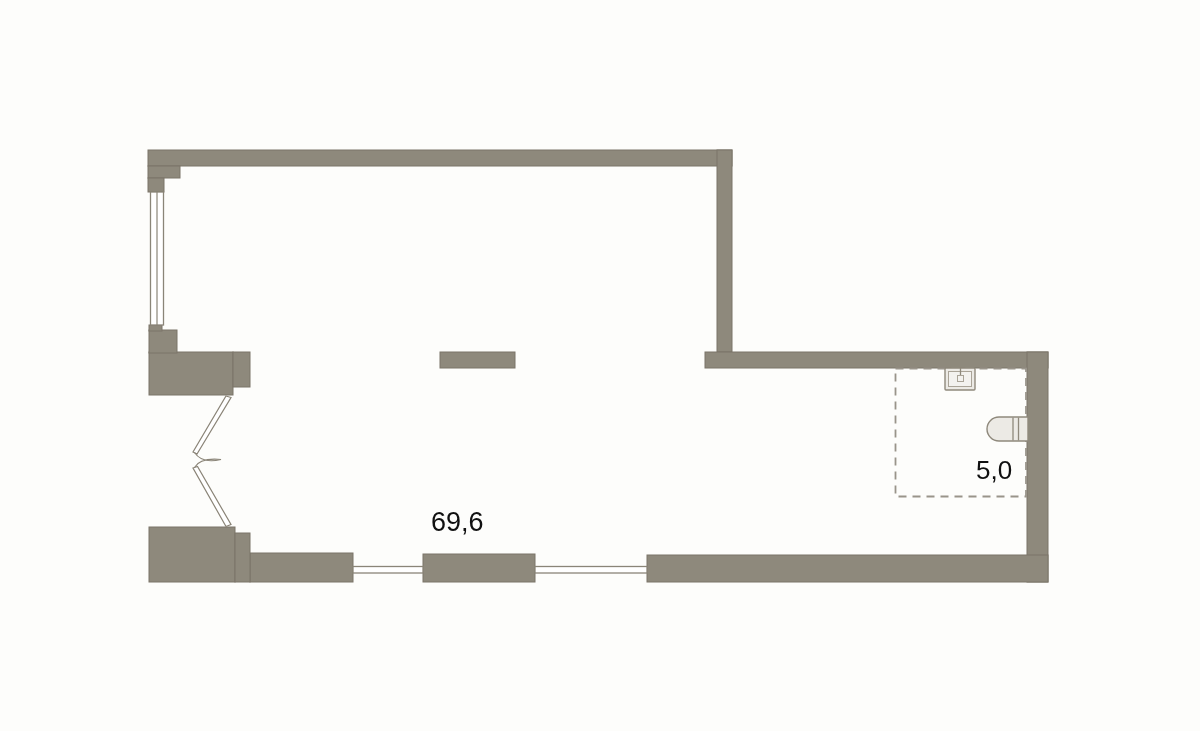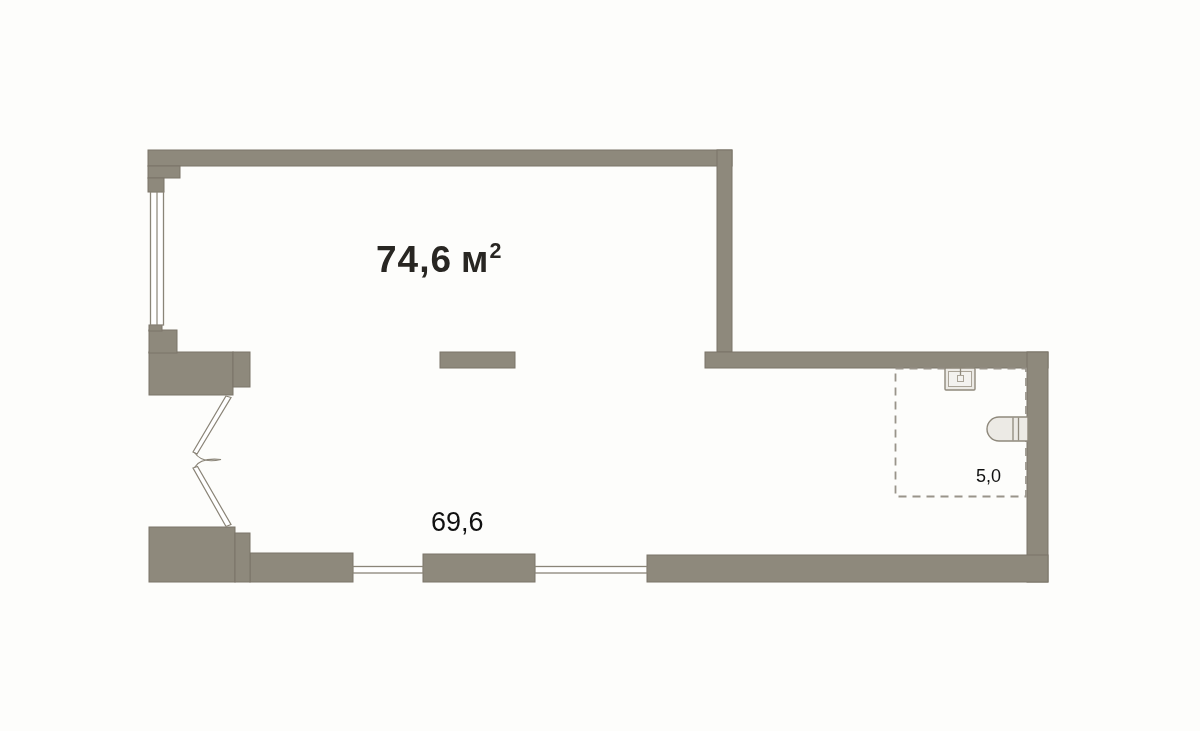--- a/index.html
+++ b/index.html
@@ -42,22 +42,22 @@
   }
   .label-total .unit{margin-left:9px;}
   .label-total sup{font-size:0.58em;vertical-align:14px;letter-spacing:0;}
   .label-room{
     left:431px;top:460px;
     font-size:27px;font-weight:normal;
     color:var(--text-black);
     margin-top:47px;
   }
   .label-bath{
-    left:976px;top:466px;
-    font-size:18px;font-weight:normal;
+    left:976px;top:455px;
+    font-size:26px;font-weight:normal;
     color:var(--text-black);
   }
 </style>
 </head>
 <body>
 
 <div class="stage">
 
   <svg class="plan-svg" width="1200" height="731" viewBox="0 0 1200 731">
 
@@ -102,21 +102,18 @@
       <rect class="fixture-inner" x="957.5" y="375.5" width="6" height="6"></rect>
     </g>
 
     <g>
       <path class="fixture" d="M999,417 H1028 V441 H999 A12,12 0 0 1 999,417 Z"></path>
       <line class="fixture-line" x1="1013" y1="417.5" x2="1013" y2="440.5"></line>
       <line class="fixture-line" x1="1018.5" y1="417.5" x2="1018.5" y2="440.5"></line>
     </g>
   </svg>
 
-  <div class="label label-total">
-    <span>74,6</span><span class="unit">м</span><sup>2</sup>
-  </div>
 
   <div class="label label-room">69,6</div>
 
   <div class="label label-bath">5,0</div>
 
 </div>
 
 </body></html>

